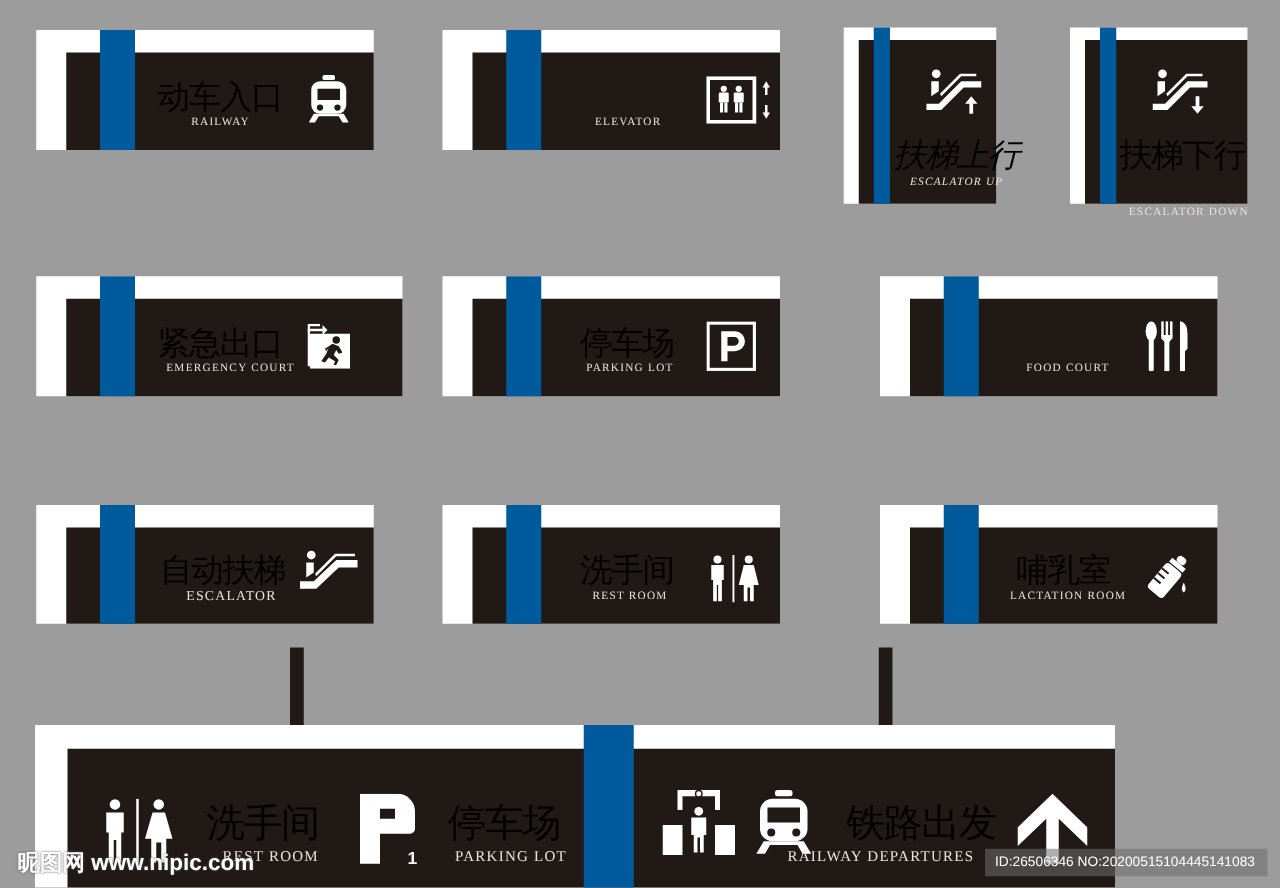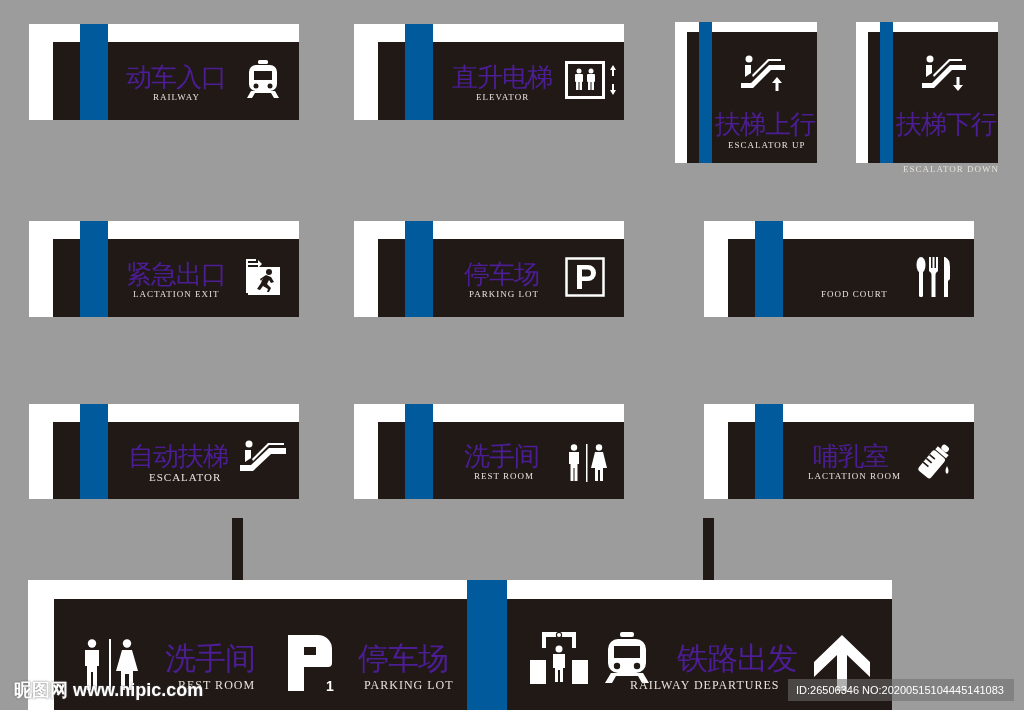--- a/index.html
+++ b/index.html
@@ -6,21 +6,21 @@
   body {
     width:1024px; height:710px; overflow:hidden; position:relative;
     background:#9c9c9c;
     font-family:"DejaVu Serif", serif;
   }
   .sign { position:absolute; }
   .sign .white { position:absolute; left:0; top:0; right:0; bottom:0; background:#ffffff; }
   .sign .dark { position:absolute; background:#211916; }
   .sign .blue { position:absolute; background:#005a9c; }
   .cn {
-    position:absolute; color:#4c1d95; font-family:"DejaVu Sans", sans-serif;
+    position:absolute; color:#000000; font-family:"DejaVu Sans", sans-serif;
     font-weight:300; white-space:nowrap; letter-spacing:-1px;
   }
   .en {
     position:absolute; color:#e6e2dc; font-family:"Liberation Serif", serif;
     white-space:nowrap; letter-spacing:1px;
   }
   .ico { position:absolute; }
   .pole { position:absolute; background:#211916; width:11px; }
   .watermark-left {
     position:absolute; left:14px; top:678px; color:#ffffff;
@@ -50,38 +50,37 @@
     <circle cx="9" cy="26" r="2.5" fill="#211916"></circle>
     <circle cx="23" cy="26" r="2.5" fill="#211916"></circle>
     <path d="M4 31 L0 38 L5 38 L8 33 L24 33 L27 38 L32 38 L28 31 Z" fill="#fff"></path>
   </svg>
 </div>
 
 <div class="sign" style="left:354px;top:24px;width:270px;height:96px;">
   <div class="white"></div>
   <div class="dark" style="left:24px;top:18px;right:0;bottom:0;"></div>
   <div class="blue" style="left:51px;top:0;width:28px;bottom:0;"></div>
-  <div class="cn" style="left:98px;top:36px;font-size:26px;">直升电梯</div>
   <div class="en" style="left:122px;top:68px;font-size:9px;">ELEVATOR</div>
   <svg class="ico" style="left:211px;top:37px;" width="56" height="38" viewBox="0 0 56 38">
     <rect x="1.5" y="1.5" width="37" height="35" fill="none" stroke="#fff" stroke-width="3"></rect>
     <circle cx="14" cy="10" r="2.5" fill="#fff"></circle>
       <rect x="10" y="13" width="8" height="8" rx="1" fill="#fff"></rect>
       <rect x="11" y="21" width="2.5" height="8" fill="#fff"></rect>
       <rect x="14.5" y="21" width="2.5" height="8" fill="#fff"></rect>
     <circle cx="26" cy="10" r="2.5" fill="#fff"></circle>
       <rect x="22" y="13" width="8" height="8" rx="1" fill="#fff"></rect>
       <rect x="23" y="21" width="2.5" height="8" fill="#fff"></rect>
       <rect x="26.5" y="21" width="2.5" height="8" fill="#fff"></rect>
     <path d="M48 4 L45 9 L47 9 L47 15 L49 15 L49 9 L51 9 Z" fill="#fff"></path>
     <path d="M48 34 L45 29 L47 29 L47 23 L49 23 L49 29 L51 29 Z" fill="#fff"></path>
   </svg>
 </div>
 
-<div class="sign" style="left:675px;top:22px;width:142px;height:141px;">
+<div class="sign" style="left:675px;top:22px;width:122px;height:141px;font-style:italic;">
   <div class="white"></div>
   <div class="dark" style="left:12px;top:10px;right:0;bottom:0;"></div>
   <div class="blue" style="left:24px;top:0;width:13px;bottom:0;"></div>
   <svg class="ico" style="left:66px;top:33px;" width="48" height="40" viewBox="0 0 48 40">
     <circle cx="8" cy="4" r="3.5" fill="#fff"></circle>
     <path d="M4 10 L10 10 L10 18 L4 22 Z" fill="#fff"></path>
     <path d="M0 28 L10 28 L28 10 L44 10 L44 15 L30 15 L12 33 L0 33 Z" fill="#fff"></path>
     <path d="M12 22 L28 6 L40 6 L40 4 L27 4 L11 20 Z" fill="#fff"></path>
     <path d="M36 22 L31 28 L34.5 28 L34.5 36 L37.5 36 L37.5 28 L41 28 Z" fill="#fff"></path>
   </svg>
@@ -97,26 +96,26 @@
     <circle cx="8" cy="4" r="3.5" fill="#fff"></circle>
     <path d="M4 10 L10 10 L10 18 L4 22 Z" fill="#fff"></path>
     <path d="M0 28 L10 28 L28 10 L44 10 L44 15 L30 15 L12 33 L0 33 Z" fill="#fff"></path>
     <path d="M12 22 L28 6 L40 6 L40 4 L27 4 L11 20 Z" fill="#fff"></path>
     <path d="M36 36 L31 30 L34.5 30 L34.5 22 L37.5 22 L37.5 30 L41 30 Z" fill="#fff"></path>
   </svg>
   <div class="cn" style="left:40px;top:85px;font-size:26px;">扶梯下行</div>
   <div class="en" style="left:47px;top:118px;font-size:9px;margin-top:24px;">ESCALATOR DOWN</div>
 </div>
 
-<div class="sign" style="left:29px;top:221px;width:270px;height:96px;">
+<div class="sign" style="left:29px;top:221px;width:270px;height:96px;padding-left:23px;">
   <div class="white"></div>
   <div class="dark" style="left:24px;top:18px;right:0;bottom:0;"></div>
   <div class="blue" style="left:51px;top:0;width:28px;bottom:0;"></div>
   <div class="cn" style="left:97px;top:36px;font-size:26px;">紧急出口</div>
-  <div class="en" style="left:104px;top:68px;font-size:9px;">LACTATION EXIT</div>
+  <div class="en" style="left:104px;top:68px;font-size:9px;">EMERGENCY COURT</div>
   <svg class="ico" style="left:217px;top:38px;" width="34" height="36" viewBox="0 0 34 36">
     <path d="M0 0 L10 0 L10 2 L2 2 L2 34 L0 34 Z" fill="#fff"></path>
     <rect x="2" y="8" width="32" height="28" fill="#fff"></rect>
     <path d="M0 4 L12 4 L12 1 L16 5 L12 9 L12 6 L0 6 Z" fill="#fff"></path>
     <circle cx="23" cy="13" r="3" fill="#211916"></circle>
     <path d="M14 20 L20 16 L25 18 L28 23 L25 24 L23 21 L21 25 L25 29 L23 33 L21 33 L22 30 L17 27 L14 31 L11 30 L15 24 L17 19 L15 22 Z" fill="#211916"></path>
   </svg>
 </div>
 
 <div class="sign" style="left:354px;top:221px;width:270px;height:96px;">

